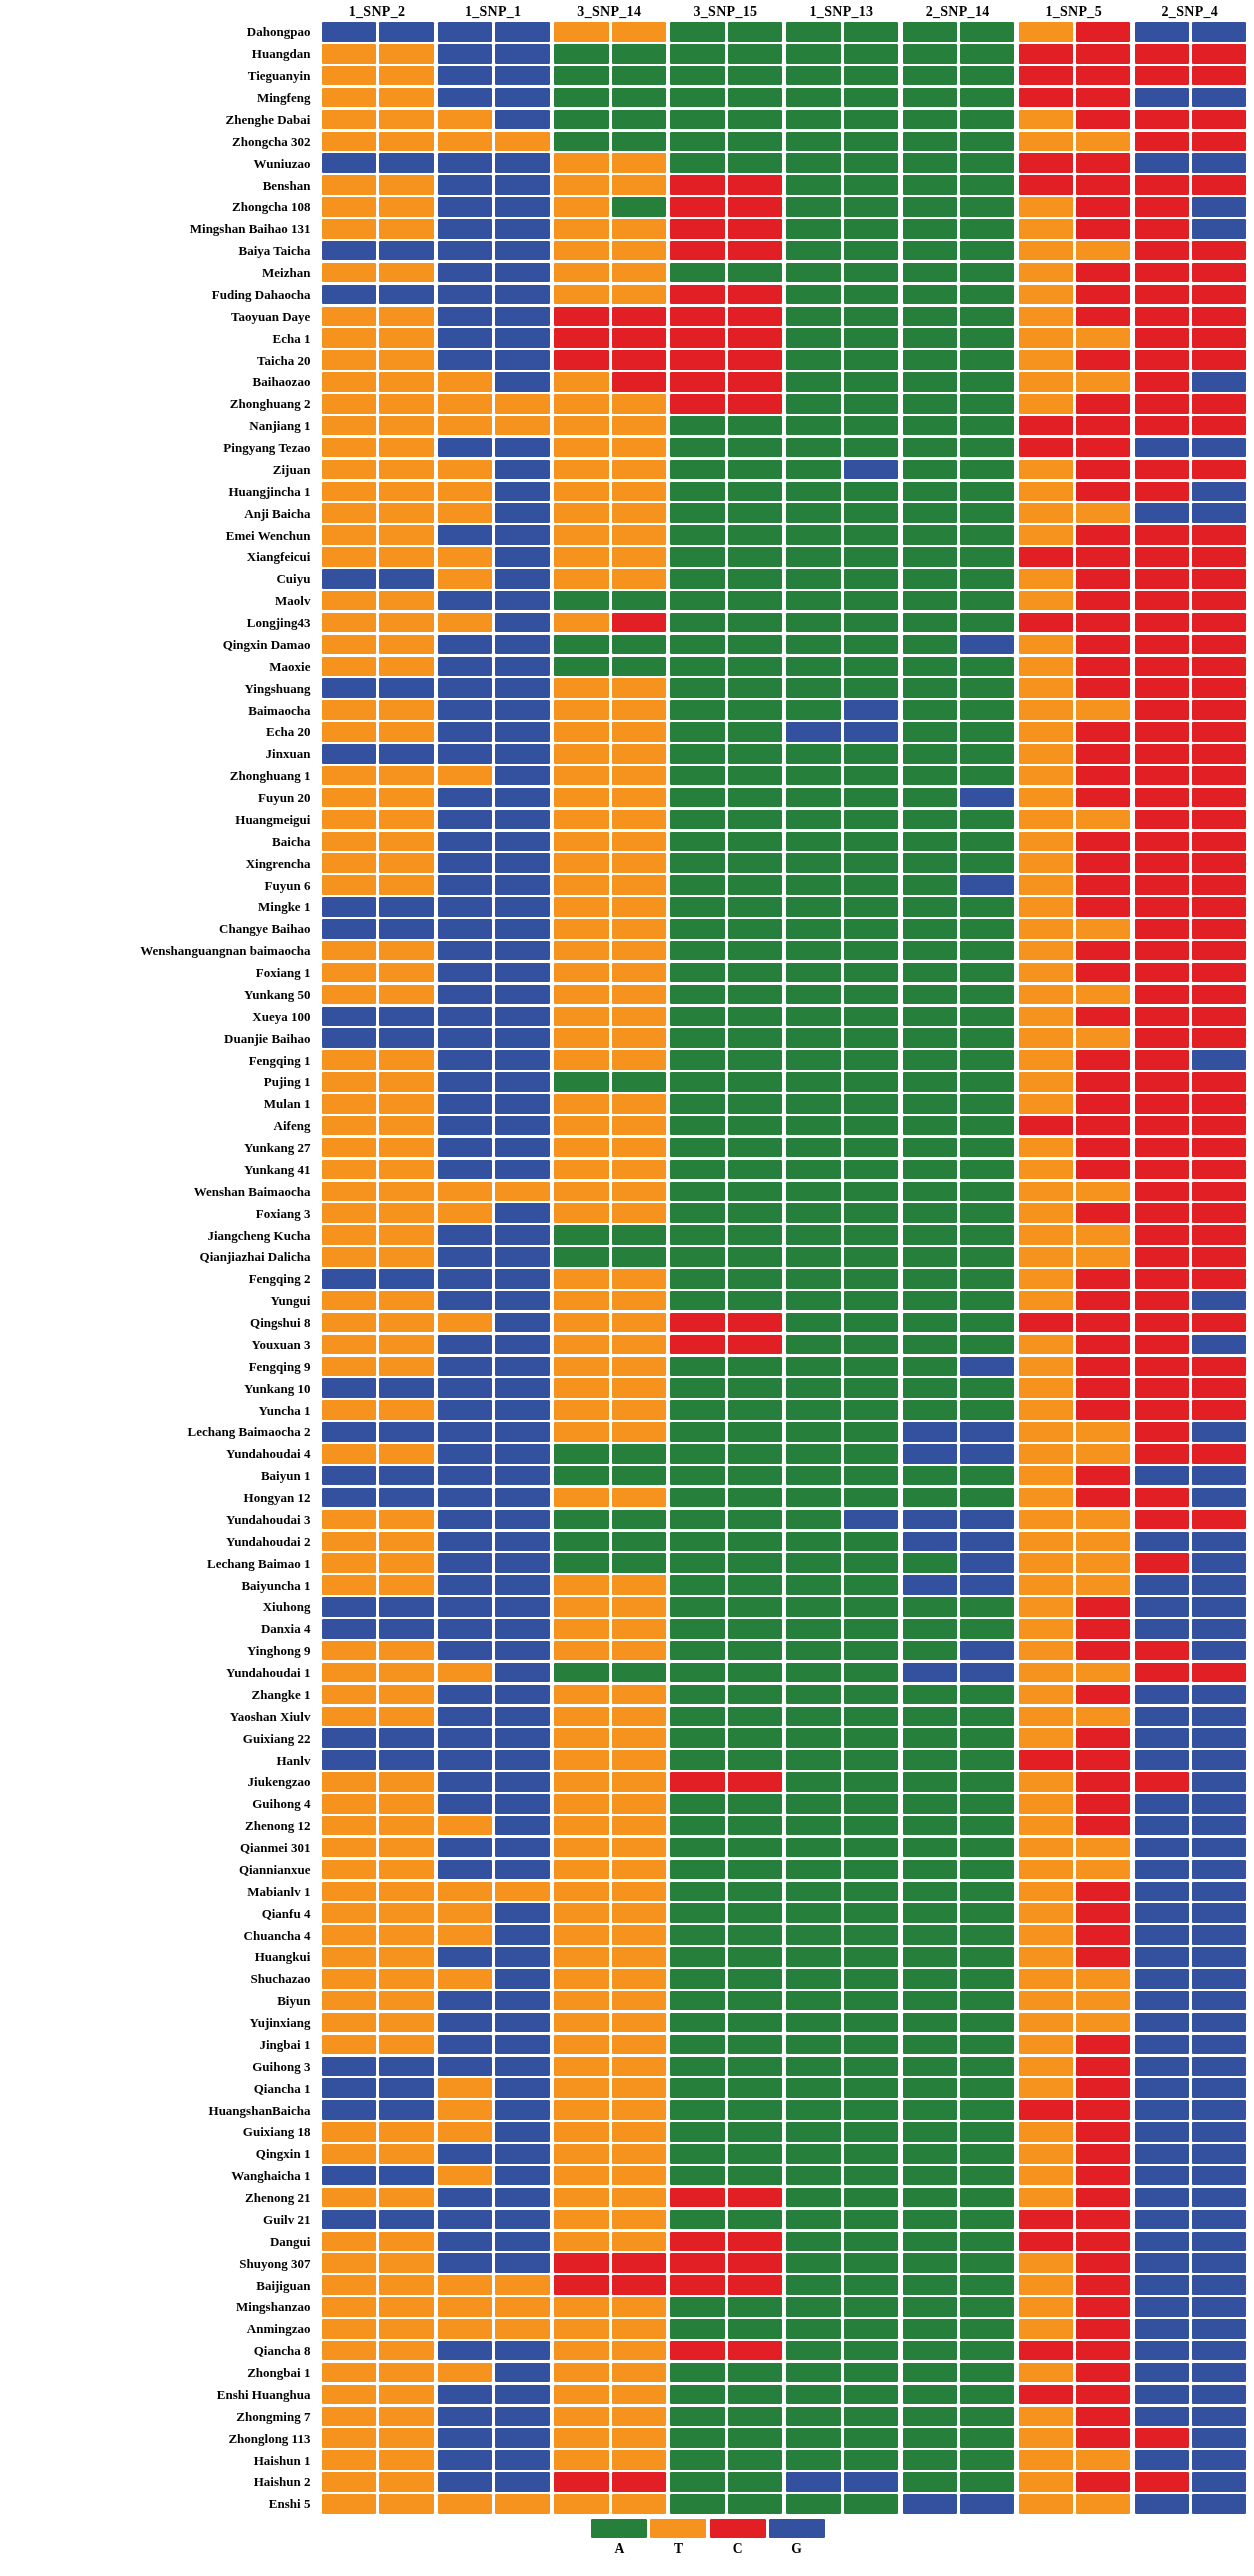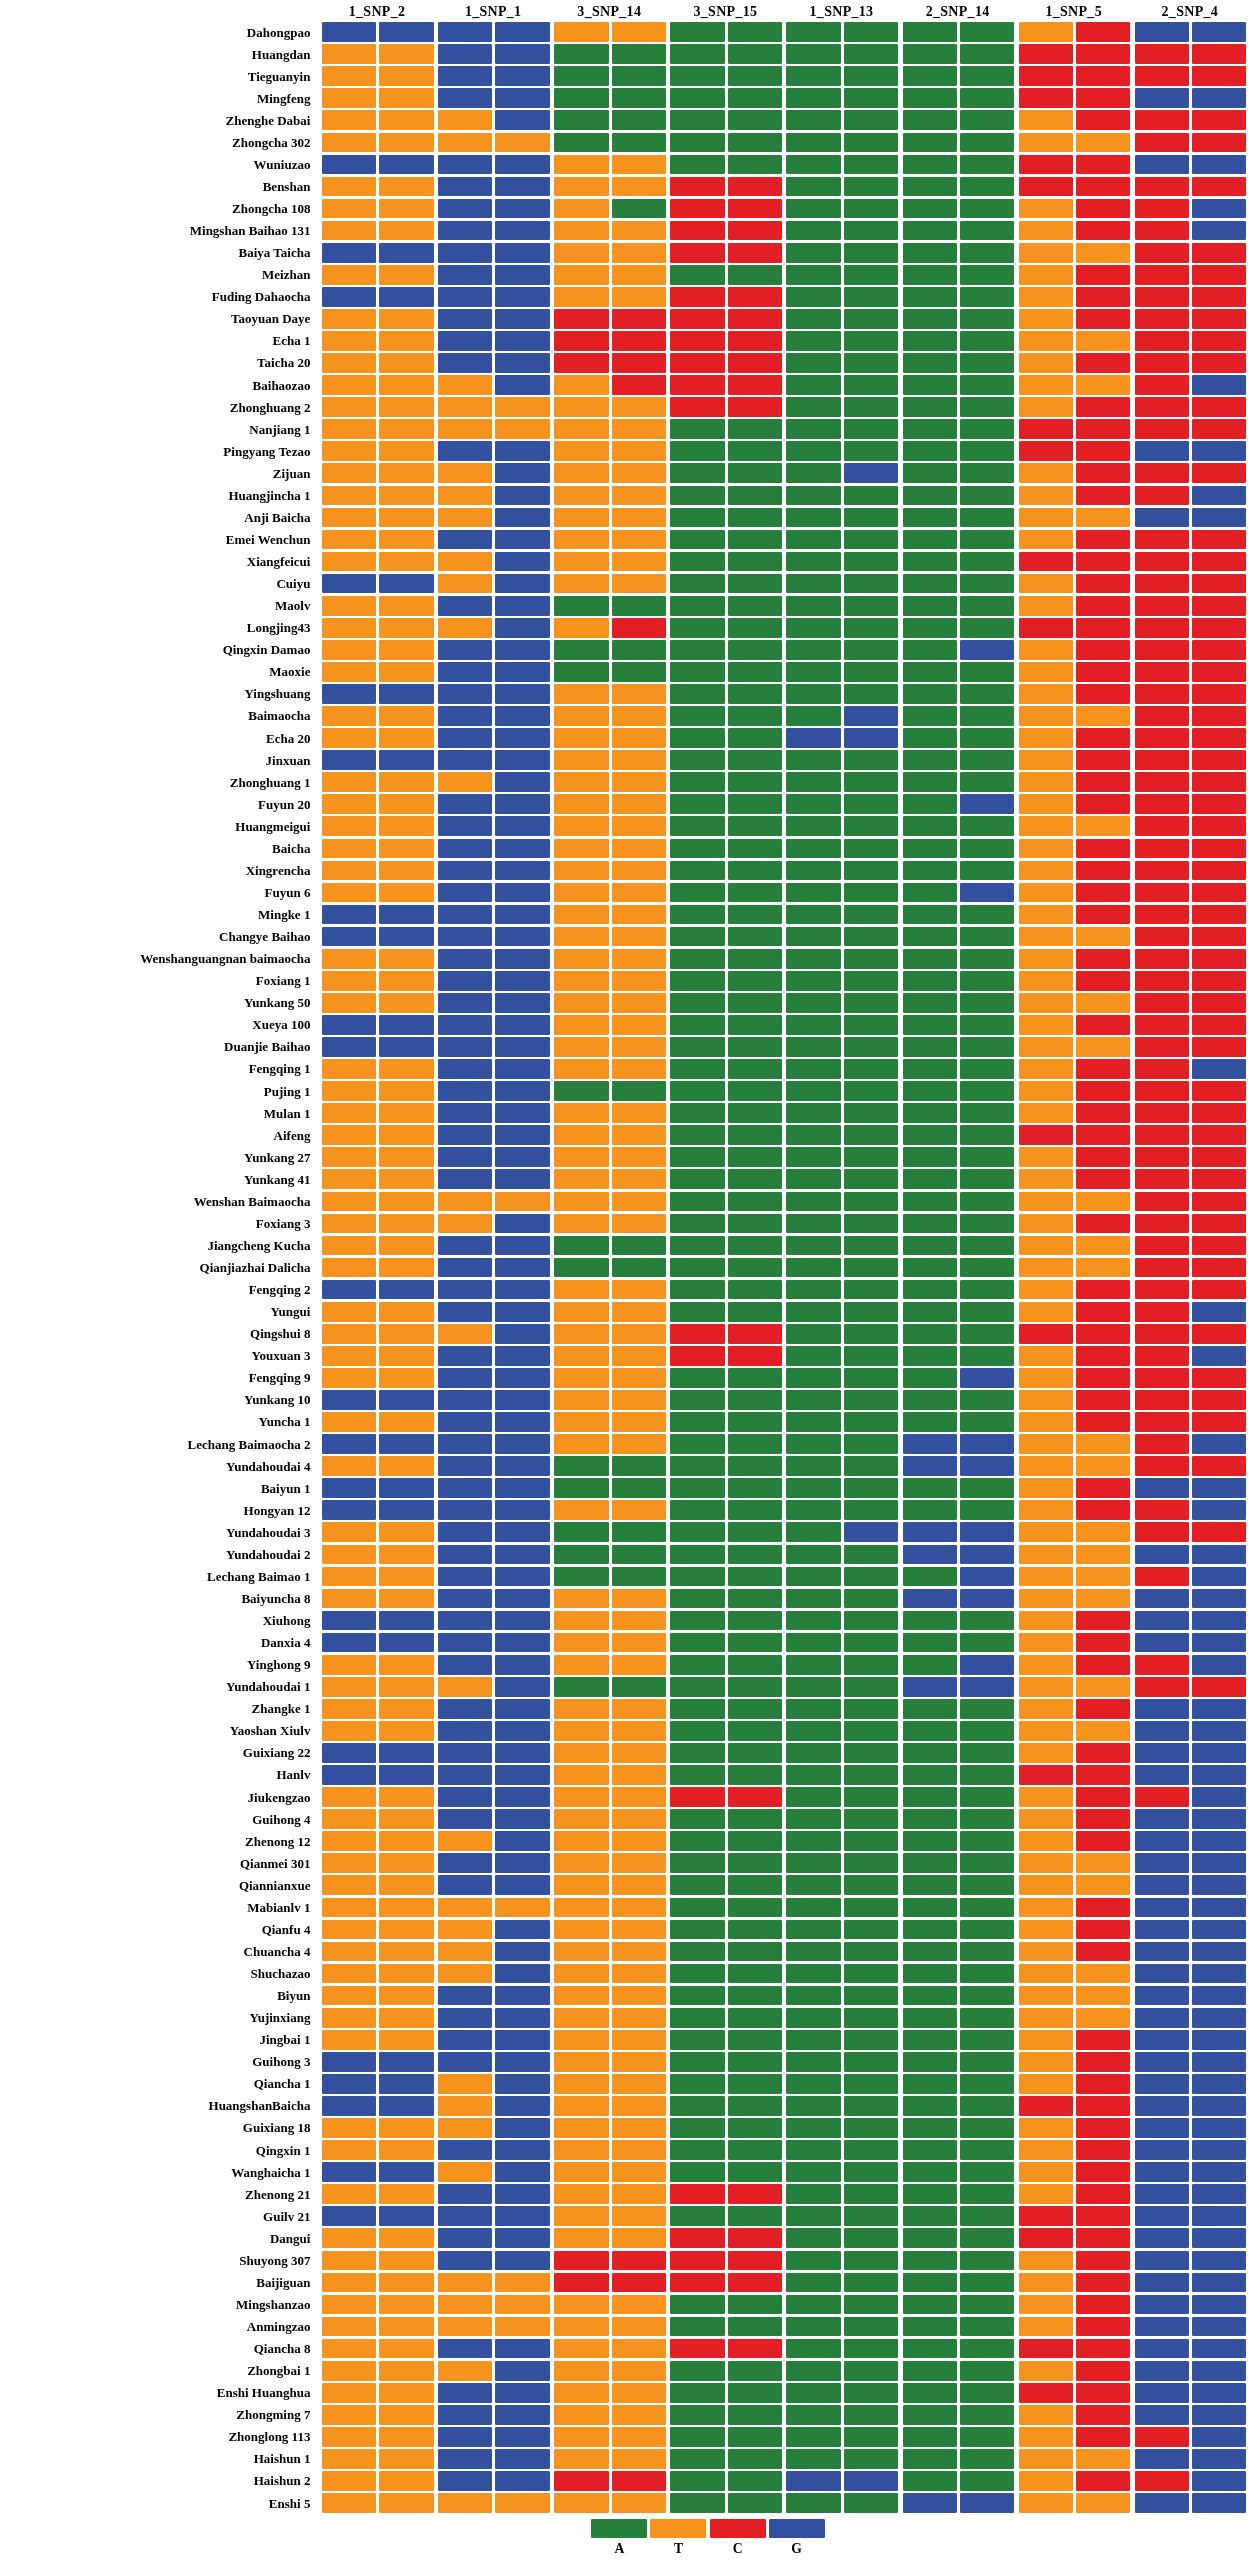--- a/index.html
+++ b/index.html
@@ -1389,21 +1389,21 @@
         <div class="cell gs" style="background: rgb(38, 127, 58);"></div>
         <div class="cell" style="background: rgb(38, 127, 58);"></div>
         <div class="cell gs" style="background: rgb(38, 127, 58);"></div>
         <div class="cell" style="background: rgb(51, 81, 158);"></div>
         <div class="cell gs" style="background: rgb(246, 146, 30);"></div>
         <div class="cell" style="background: rgb(246, 146, 30);"></div>
         <div class="cell gs" style="background: rgb(227, 31, 38);"></div>
         <div class="cell" style="background: rgb(51, 81, 158);"></div>
       </div>
       <div class="row">
-        <div class="label">Baiyuncha 8</div>
+        <div class="label">Baiyuncha 1</div>
         <div class="cell gs" style="background: rgb(246, 146, 30);"></div>
         <div class="cell" style="background: rgb(246, 146, 30);"></div>
         <div class="cell gs" style="background: rgb(51, 81, 158);"></div>
         <div class="cell" style="background: rgb(51, 81, 158);"></div>
         <div class="cell gs" style="background: rgb(246, 146, 30);"></div>
         <div class="cell" style="background: rgb(246, 146, 30);"></div>
         <div class="cell gs" style="background: rgb(38, 127, 58);"></div>
         <div class="cell" style="background: rgb(38, 127, 58);"></div>
         <div class="cell gs" style="background: rgb(38, 127, 58);"></div>
         <div class="cell" style="background: rgb(38, 127, 58);"></div>
@@ -1697,20 +1697,39 @@
         <div class="cell gs" style="background: rgb(246, 146, 30);"></div>
         <div class="cell" style="background: rgb(227, 31, 38);"></div>
         <div class="cell gs" style="background: rgb(51, 81, 158);"></div>
         <div class="cell" style="background: rgb(51, 81, 158);"></div>
       </div>
       <div class="row">
         <div class="label">Chuancha 4</div>
         <div class="cell gs" style="background: rgb(246, 146, 30);"></div>
         <div class="cell" style="background: rgb(246, 146, 30);"></div>
         <div class="cell gs" style="background: rgb(246, 146, 30);"></div>
+        <div class="cell" style="background: rgb(51, 81, 158);"></div>
+        <div class="cell gs" style="background: rgb(246, 146, 30);"></div>
+        <div class="cell" style="background: rgb(246, 146, 30);"></div>
+        <div class="cell gs" style="background: rgb(38, 127, 58);"></div>
+        <div class="cell" style="background: rgb(38, 127, 58);"></div>
+        <div class="cell gs" style="background: rgb(38, 127, 58);"></div>
+        <div class="cell" style="background: rgb(38, 127, 58);"></div>
+        <div class="cell gs" style="background: rgb(38, 127, 58);"></div>
+        <div class="cell" style="background: rgb(38, 127, 58);"></div>
+        <div class="cell gs" style="background: rgb(246, 146, 30);"></div>
+        <div class="cell" style="background: rgb(227, 31, 38);"></div>
+        <div class="cell gs" style="background: rgb(51, 81, 158);"></div>
+        <div class="cell" style="background: rgb(51, 81, 158);"></div>
+      </div>
+      <div class="row">
+        <div class="label">Huangkui</div>
+        <div class="cell gs" style="background: rgb(246, 146, 30);"></div>
+        <div class="cell" style="background: rgb(246, 146, 30);"></div>
+        <div class="cell gs" style="background: rgb(51, 81, 158);"></div>
         <div class="cell" style="background: rgb(51, 81, 158);"></div>
         <div class="cell gs" style="background: rgb(246, 146, 30);"></div>
         <div class="cell" style="background: rgb(246, 146, 30);"></div>
         <div class="cell gs" style="background: rgb(38, 127, 58);"></div>
         <div class="cell" style="background: rgb(38, 127, 58);"></div>
         <div class="cell gs" style="background: rgb(38, 127, 58);"></div>
         <div class="cell" style="background: rgb(38, 127, 58);"></div>
         <div class="cell gs" style="background: rgb(38, 127, 58);"></div>
         <div class="cell" style="background: rgb(38, 127, 58);"></div>
         <div class="cell gs" style="background: rgb(246, 146, 30);"></div>

